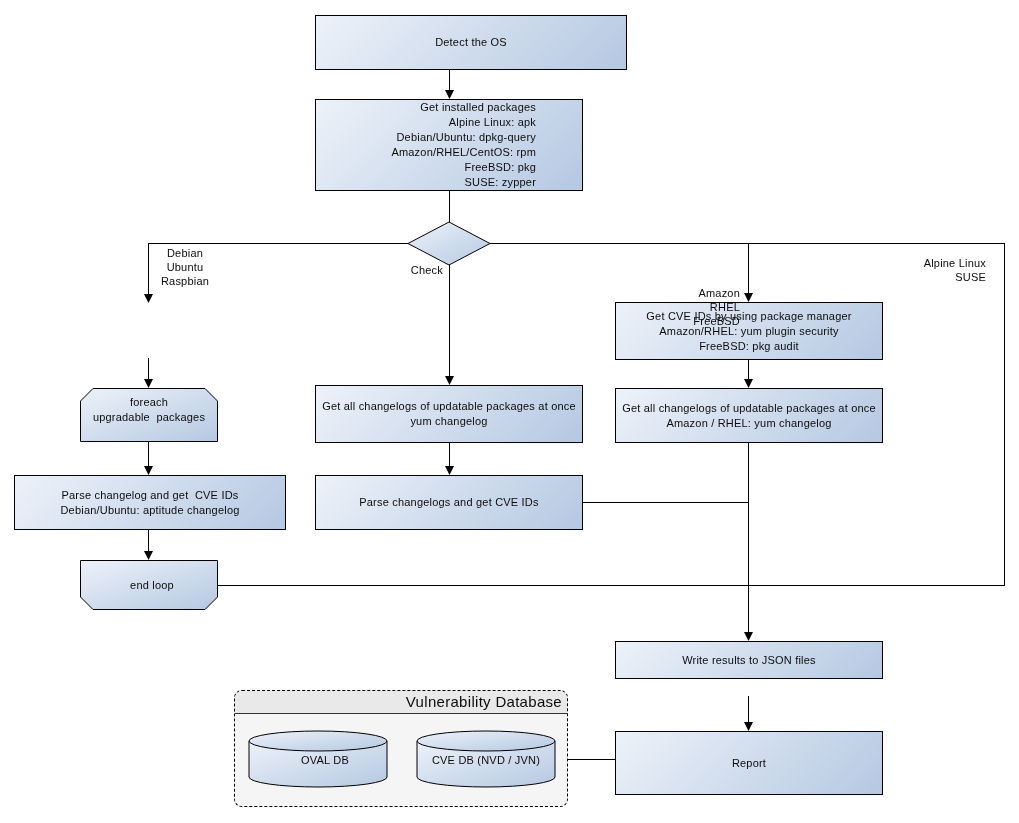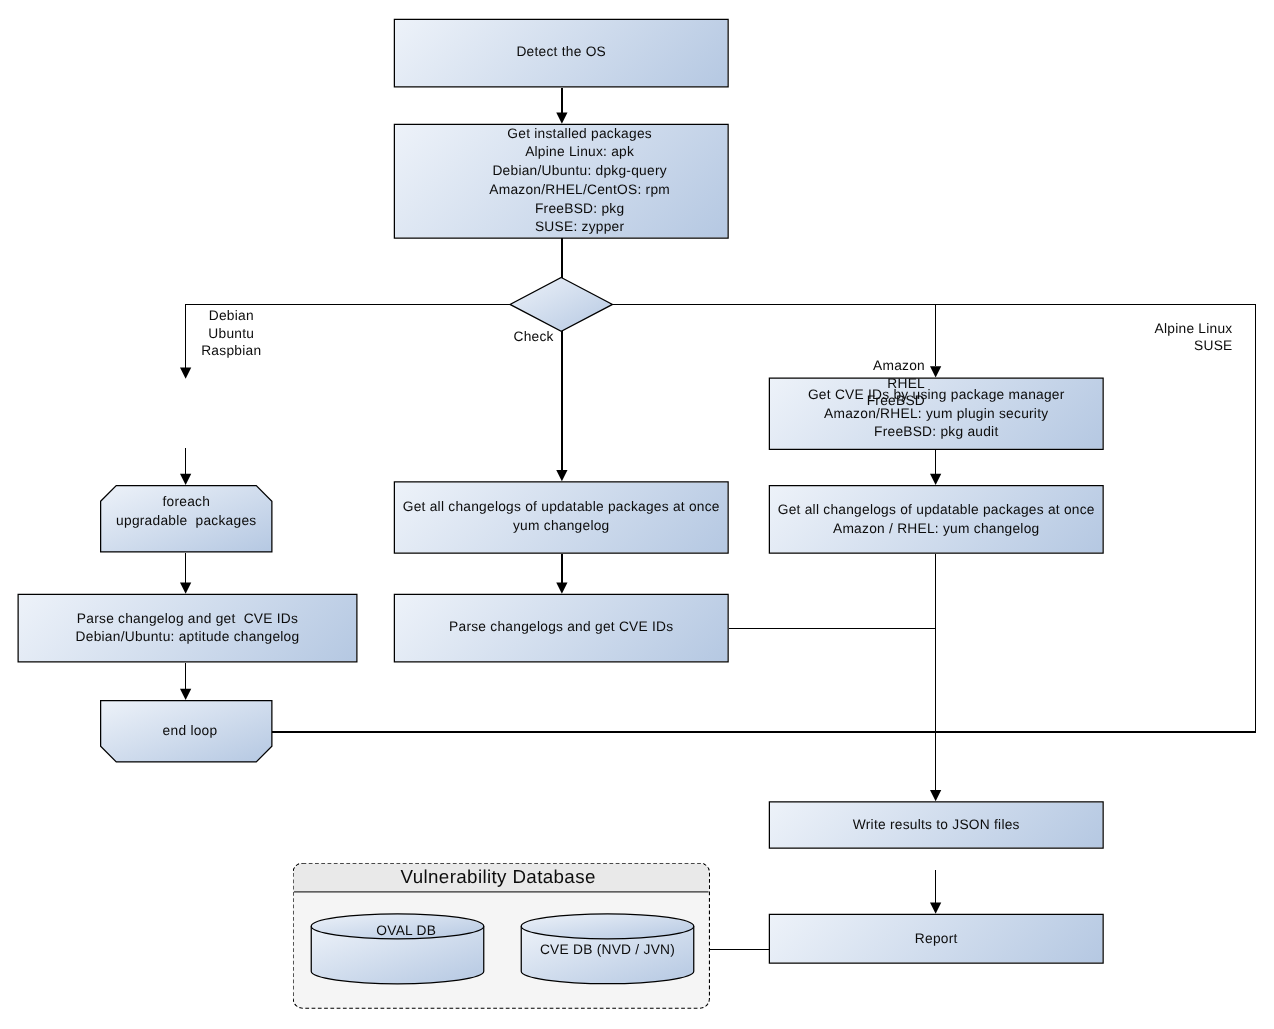--- a/index.html
+++ b/index.html
@@ -19,38 +19,38 @@
     position:absolute;box-sizing:border-box;
     background:linear-gradient(135deg,var(--node-gradient-start) 0%,var(--node-gradient-end) 100%);
     border:1px solid var(--node-border);
   }
   .label{
     position:absolute;left:-28px;right:-28px;top:0;bottom:0;
     display:flex;align-items:center;justify-content:center;
     text-align:center;font-size:11px;line-height:15px;letter-spacing:0.2px;
     white-space:pre-wrap;
   }
-  .label.right-align{left:0;right:46px;justify-content:flex-end;}
+  .label.right-align{left:0;right:46px;justify-content:flex-end;text-align:right;}
   .shape-label{
     position:absolute;display:flex;align-items:center;justify-content:center;
     text-align:center;font-size:11px;line-height:15px;letter-spacing:0.2px;
     white-space:pre-wrap;pointer-events:none;
   }
   .branch{
     position:absolute;font-size:11px;line-height:14px;letter-spacing:0.2px;
     white-space:pre-wrap;
   }
   .edges-svg{position:absolute;left:0;top:0;}
   #cluster{
     position:absolute;left:234px;top:690px;width:334px;height:117px;box-sizing:border-box;
     border:1px dashed #000;border-radius:8px;background:var(--cluster-bg);overflow:hidden;
   }
   #cluster .band{
     height:22px;background:var(--cluster-band-bg);border-bottom:1px solid #333;
-    display:flex;align-items:center;justify-content:center;
+    display:flex;align-items:center;justify-content:flex-end;
   }
   #cluster .band .title{
     font-size:15px;letter-spacing:0.3px;padding-right:5px;line-height:22px;
   }
 </style>
 </head>
 <body>
 
 <div id="canvas">
 
@@ -111,21 +111,21 @@
       <path d="M249,741 L249,777 A69,10 0 0 0 387,777 L387,741" fill="url(#boxgrad)" stroke="#000" stroke-width="1"></path>
       <ellipse cx="318" cy="741" rx="69" ry="10" fill="url(#boxgrad)" stroke="#000" stroke-width="1"></ellipse>
     </g>
 
     <g>
       <path d="M417,741 L417,777 A69,10 0 0 0 555,777 L555,741" fill="url(#boxgrad)" stroke="#000" stroke-width="1"></path>
       <ellipse cx="486" cy="741" rx="69" ry="10" fill="url(#boxgrad)" stroke="#000" stroke-width="1"></ellipse>
     </g>
   </svg>
 
-  <div class="node" style="left:315px;top:15px;width:268px;height:55px;">
+  <div class="node" style="left:315px;top:15px;width:312px;height:55px;">
     <div class="label">Detect the OS</div>
   </div>
 
   <div class="node" style="left:315px;top:99px;width:268px;height:92px;">
     <div class="label right-align">Get installed packages
 Alpine Linux: apk
 Debian/Ubuntu: dpkg-query
 Amazon/RHEL/CentOS: rpm
 FreeBSD: pkg
 SUSE: zypper</div>
@@ -154,28 +154,28 @@
 
   <div class="node" style="left:615px;top:388px;width:268px;height:55px;">
     <div class="label">Get all changelogs of updatable packages at once
 Amazon / RHEL: yum changelog</div>
   </div>
 
   <div class="node" style="left:615px;top:641px;width:268px;height:38px;">
     <div class="label">Write results to JSON files</div>
   </div>
 
-  <div class="node" style="left:615px;top:731px;width:268px;height:40px;padding-left:25px;">
+  <div class="node" style="left:615px;top:731px;width:268px;height:64px;padding-left:25px;">
     <div class="label">Report</div>
   </div>
 
   <div class="shape-label" style="left:80px;top:388px;width:138px;height:43px;border-radius:11px;">foreach
 upgradable  packages</div>
   <div class="shape-label" style="left:80px;top:560px;width:144px;height:50px;text-align:center;">end loop</div>
-  <div class="shape-label" style="left:249px;top:718px;width:152px;height:54px;">OVAL DB</div>
+  <div class="shape-label" style="left:249px;top:733px;width:152px;height:54px;">OVAL DB</div>
   <div class="shape-label" style="left:417px;top:733px;width:138px;height:54px;">CVE DB (NVD / JVN)</div>
 
   <div class="branch" style="left:145px;top:246px;width:80px;text-align:center;">Debian
 Ubuntu
 Raspbian</div>
   <div class="branch" style="left:393px;top:263px;width:50px;text-align:right;">Check</div>
   <div class="branch" style="left:640px;top:247px;width:100px;text-align:right;margin-top:39px;">Amazon
 RHEL
 FreeBSD</div>
   <div class="branch" style="left:886px;top:256px;width:100px;text-align:right;">Alpine Linux

